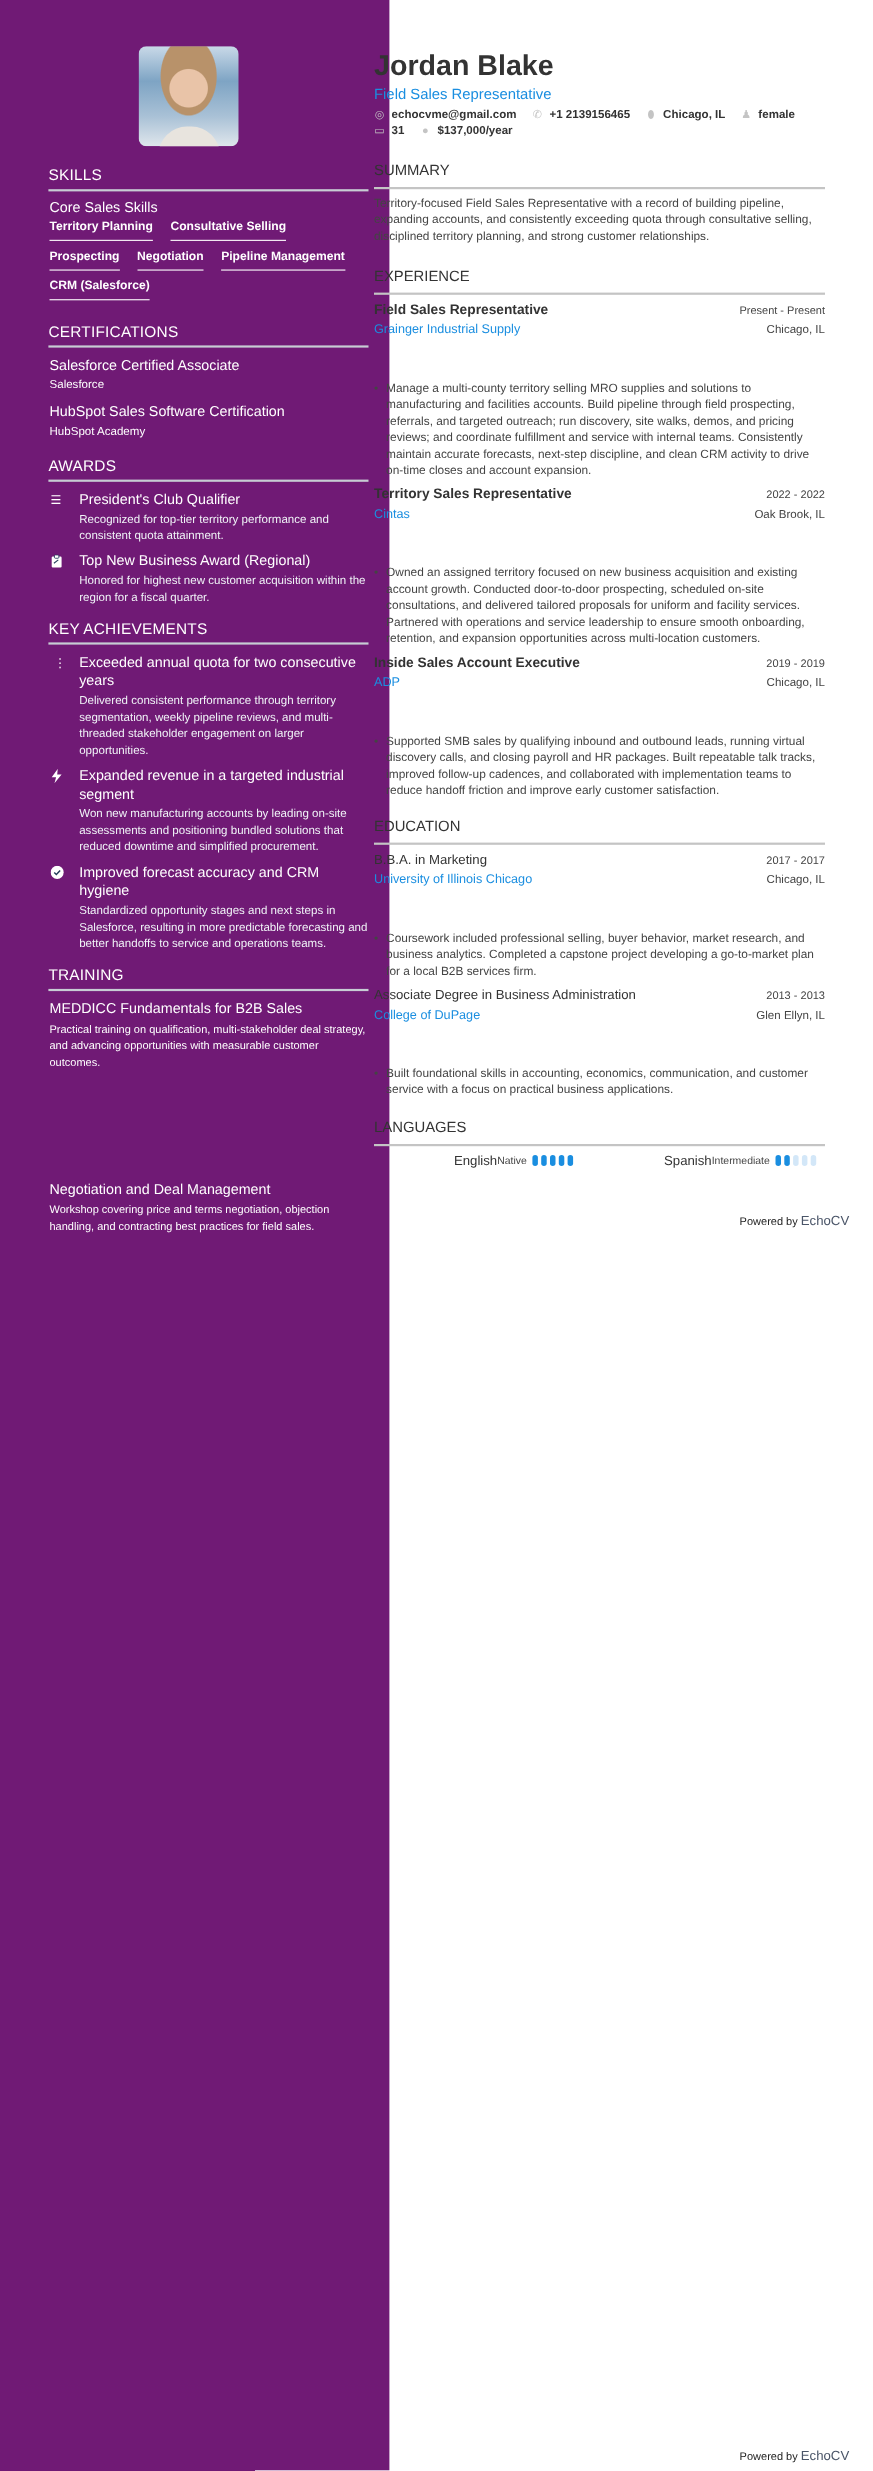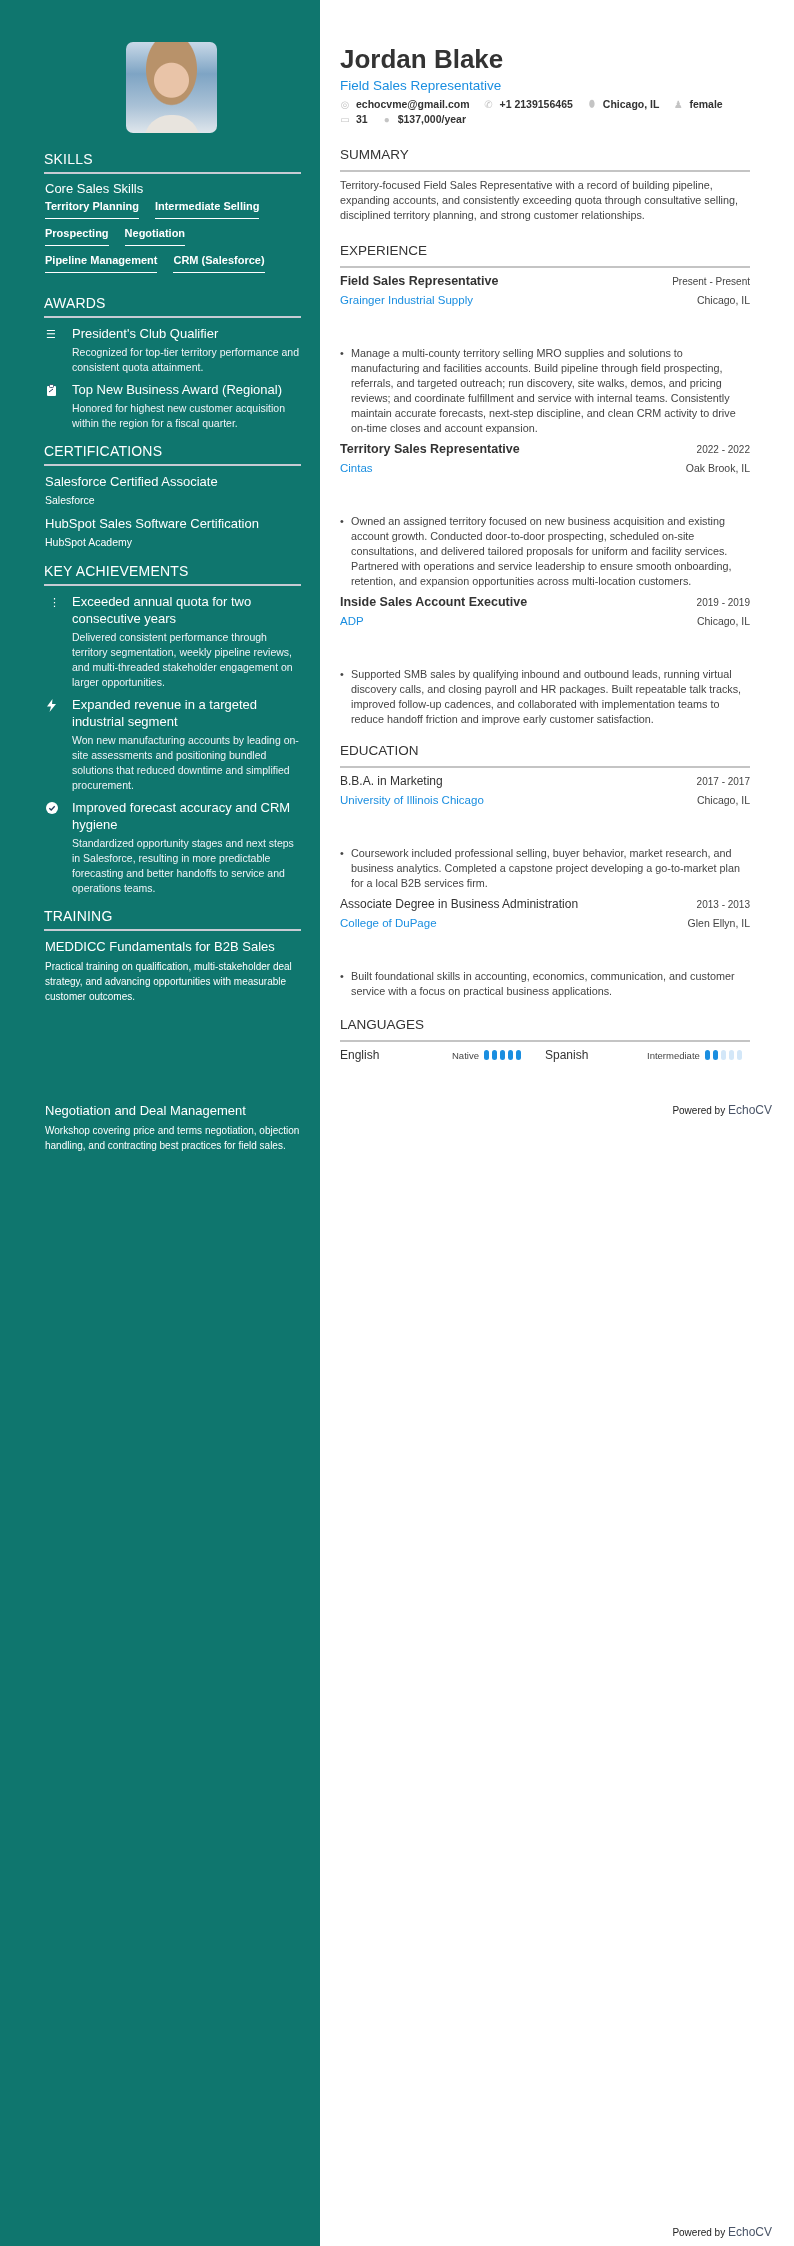--- a/index.html
+++ b/index.html
@@ -1,21 +1,21 @@
 <!DOCTYPE html>
 <html><head>
 <meta charset="utf-8">
 <style>
   * { box-sizing: border-box; margin: 0; padding: 0; }
   html, body { width: 794px; height: 2246px; background: #ffffff; }
   body { font-family: "Liberation Sans", "DejaVu Sans", sans-serif; color: #333; position: relative; overflow: hidden; }
 
   .sidebar {
-    position: absolute; left: 0; top: 0; width: 320px; height: 2246px;
-    background: #0f766e; color: #ffffff;
+    position: absolute; left: 0; top: 0; width: 354px; height: 2246px;
+    background: #701a75; color: #ffffff;
     padding: 42px 19px 0 44px;
   }
   .photo {
     width: 91px; height: 91px; border-radius: 7px; margin: 0 0 0 82px;
     background: radial-gradient(circle at 50% 42%, #e9c4a8 0 17px, transparent 18px),
                 radial-gradient(ellipse at 50% 30%, #b8926a 0 25px, transparent 26px),
                 linear-gradient(180deg, #c9d9e8 0%, #7ea4c4 35%, #a9c1d6 70%, #dfe6ec 100%);
     position: relative; overflow: hidden;
   }
   .photo::after {
@@ -58,21 +58,21 @@
   .job { margin-bottom: 6px; }
   .row { display: flex; justify-content: space-between; align-items: baseline; }
   .job-title { font-size: 12.5px; font-weight: 700; color: #333; }
   .edu-title { font-size: 12px; color: #333; }
   .dates { font-size: 10px; color: #444; text-align: right; }
   .company { font-size: 11.5px; color: #1a8ee0; margin-top: 6px; }
   .loc { font-size: 10.5px; color: #444; }
   .bullets { list-style: none; margin-top: 3px; }
   .bullets li { font-size: 10.8px; line-height: 15px; color: #444; padding-left: 11px; position: relative; margin-top: 40px; }
   .bullets li::before { content: "•"; position: absolute; left: 0; top: 0; }
-  .langs { display: flex; align-items: center; }
+  .langs { display: flex; align-items: center; text-align: right; }
   .lang { display: flex; align-items: center; width: 205px; }
   .lang-name { font-size: 12px; width: 112px; }
   .lang-level { font-size: 9.5px; color: #444; margin-right: 5px; }
   .dots { display: flex; gap: 3px; }
   .dot { width: 5px; height: 10px; border-radius: 3px; background: #d3e7f8; }
   .dot.on { background: #1a8ee0; }
 
   .powered { position: absolute; right: 22px; font-size: 10px; color: #222; }
   .powered .brand { font-size: 12px; color: #4a5568; }
 </style>
@@ -80,25 +80,37 @@
 <body>
 
 <div class="sidebar">
   <div class="photo" title="Profile photo"></div>
 
   <div class="sb-section">
     <div class="sb-title">SKILLS</div>
     <div class="skill-group">Core Sales Skills</div>
     <div class="skills">
       <span class="skill">Territory Planning</span>
-      <span class="skill">Intermediate Selling</span>
+      <span class="skill">Consultative Selling</span>
       <span class="skill">Prospecting</span>
       <span class="skill">Negotiation</span>
       <span class="skill">Pipeline Management</span>
       <span class="skill">CRM (Salesforce)</span>
+    </div>
+  </div>
+
+  <div class="sb-section" style="margin-top:12px">
+    <div class="sb-title">CERTIFICATIONS</div>
+    <div class="cert">
+      <div class="cert-name">Salesforce Certified Associate</div>
+      <div class="cert-org">Salesforce</div>
+    </div>
+    <div class="cert">
+      <div class="cert-name">HubSpot Sales Software Certification</div>
+      <div class="cert-org">HubSpot Academy</div>
     </div>
   </div>
 
   <div class="sb-section" style="margin-top:14px">
     <div class="sb-title">AWARDS</div>
     <div class="item">
       <span class="ic">☰</span>
       <div class="txt">
         <div class="item-title">President's Club Qualifier</div>
         <div class="item-desc">Recognized for top-tier territory performance and consistent quota attainment.</div>
@@ -109,32 +121,20 @@
         <svg width="12" height="13" viewBox="0 0 12 13">
             <rect x="1" y="2" width="9" height="10" rx="1" fill="#fff"></rect>
             <rect x="3.5" y="0.5" width="4" height="3" rx="0.8" fill="#fff" stroke="#243e5b" stroke-width="0.8"></rect>
             <path d="M3 8 L7 5" stroke="#243e5b" stroke-width="1"></path>
           </svg>
       </span>
       <div class="txt">
         <div class="item-title">Top New Business Award (Regional)</div>
         <div class="item-desc">Honored for highest new customer acquisition within the region for a fiscal quarter.</div>
       </div>
-    </div>
-  </div>
-
-  <div class="sb-section" style="margin-top:12px">
-    <div class="sb-title">CERTIFICATIONS</div>
-    <div class="cert">
-      <div class="cert-name">Salesforce Certified Associate</div>
-      <div class="cert-org">Salesforce</div>
-    </div>
-    <div class="cert">
-      <div class="cert-name">HubSpot Sales Software Certification</div>
-      <div class="cert-org">HubSpot Academy</div>
     </div>
   </div>
 
   <div class="sb-section" style="margin-top:12px">
     <div class="sb-title">KEY ACHIEVEMENTS</div>
     <div class="item">
       <span class="ic" style="padding-left:5px">⋮</span>
       <div class="txt">
         <div class="item-title">Exceeded annual quota for two consecutive years</div>
         <div class="item-desc">Delivered consistent performance through territory segmentation, weekly pipeline reviews, and multi-threaded stakeholder engagement on larger opportunities.</div>

